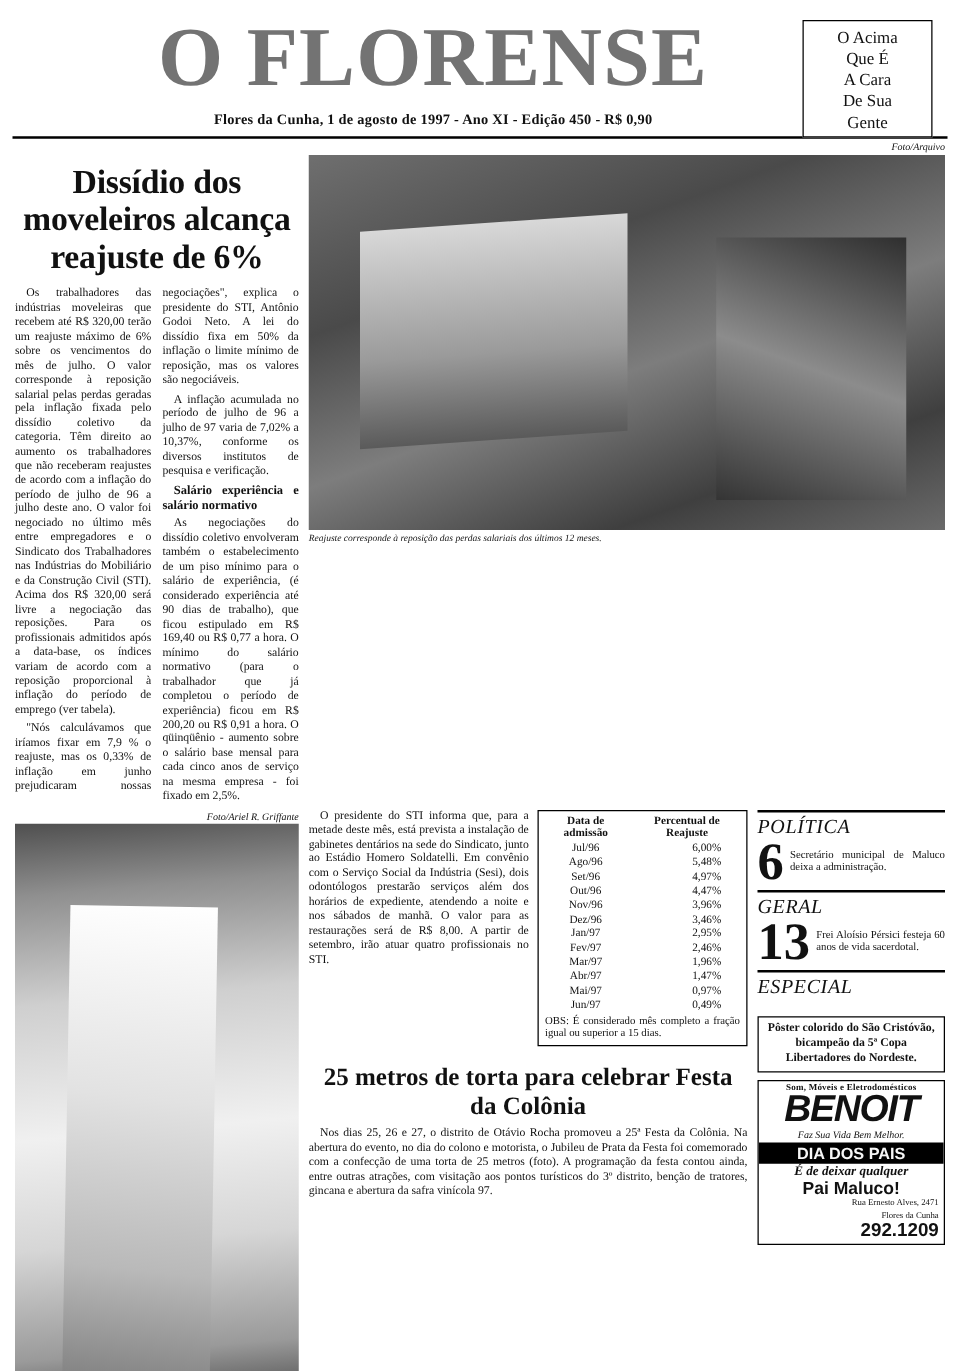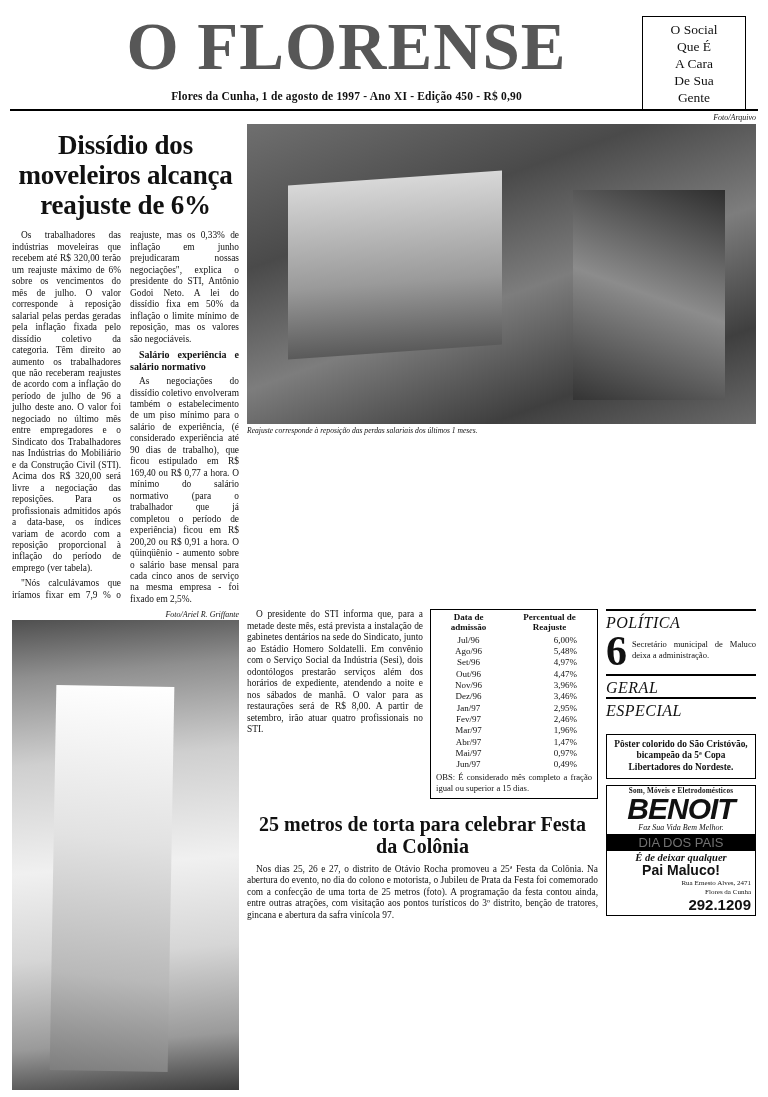--- a/index.html
+++ b/index.html
@@ -26,21 +26,21 @@
   }
   .masthead-title{
     text-align:center;
     font-family:"Liberation Serif", serif;
     font-weight:bold;
     font-size:67px;
     letter-spacing:1px;
     line-height:0.98;
     margin:0;
     padding:0 95px 0 20px;
-    color:#0369a1;
+    color:#737373;
   }
   .slogan-box{
     position:absolute;
     right:22px;top:16px;
     width:104px;height:94px;
     border:1px solid #000;
     text-align:center;
     font-family:"Liberation Serif", serif;
     font-size:13.5px;
     line-height:1.25;
@@ -220,68 +220,69 @@
     overflow:hidden;
   }
   .benoit-top{font-size:7.2px;font-weight:bold;letter-spacing:0.2px;padding:1px 0 0 0;}
   .benoit-name{
     font-size:30px;font-weight:bold;font-style:italic;
     font-family:"Liberation Sans", sans-serif;
     letter-spacing:-1px;line-height:0.95;
   }
   .benoit-script{font-size:8px;font-style:italic;margin:0 0 2px 0;}
   .benoit-bar{
-    background:#000;color:#8b5cf6;font-weight:normal;font-size:13px;
+    background:#000;color:#fef9c3;font-weight:bold;font-size:13px;
     font-family:"Liberation Sans", sans-serif;padding:1px 0;
   }
   .benoit-l1{font-size:10.5px;font-style:italic;font-weight:bold;margin-top:1px;}
   .benoit-l2{font-size:14px;font-weight:bold;font-family:"Liberation Sans", sans-serif;line-height:1.05;}
   .benoit-addr{font-size:7px;text-align:right;padding:1px 4px 0 0;line-height:1.15;}
   .benoit-phone{font-size:15px;font-weight:bold;text-align:right;padding:0 4px 2px 0;font-family:"Liberation Sans", sans-serif;}
 
   
   h2.headline2{
     font-size:20px;font-weight:bold;text-align:center;line-height:1.12;margin:4px 0 6px 0;
   }
 </style>
 </head>
 <body>
 
 <div class="page">
 
   <div class="masthead">
     <div class="slogan-box">
-      <div>O Social</div>
+      <div>O Acima</div>
       <div>Que É</div>
       <div>A Cara</div>
       <div>De Sua</div>
       <div>Gente</div>
     </div>
     <h1 class="masthead-title">O FLORENSE</h1>
     <div class="masthead-sub">Flores da Cunha, 1 de agosto de 1997 - Ano XI - Edição 450 - R$ 0,90</div>
   </div>
   <hr class="rule-thick">
   <div class="credit-right">Foto/Arquivo</div>
 
   <div class="content">
 
     <div class="row">
       <div class="col-left">
         <h1 class="headline">Dissídio dos moveleiros alcança reajuste de 6%</h1>
         <div class="bodytext twocol">
           <p>Os trabalhadores das indústrias moveleiras que recebem até R$ 320,00 terão um reajuste máximo de 6% sobre os vencimentos do mês de julho. O valor corresponde à reposição salarial pelas perdas geradas pela inflação fixada pelo dissídio coletivo da categoria. Têm direito ao aumento os trabalhadores que não receberam reajustes de acordo com a inflação do período de julho de 96 a julho deste ano. O valor foi negociado no último mês entre empregadores e o Sindicato dos Trabalhadores nas Indústrias do Mobiliário e da Construção Civil (STI). Acima dos R$ 320,00 será livre a negociação das reposições. Para os profissionais admitidos após a data-base, os índices variam de acordo com a reposição proporcional à inflação do período de emprego (ver tabela).</p>
           <p>"Nós calculávamos que iríamos fixar em 7,9 % o reajuste, mas os 0,33% de inflação em junho prejudicaram nossas negociações", explica o presidente do STI, Antônio Godoi Neto. A lei do dissídio fixa em 50% da inflação o limite mínimo de reposição, mas os valores são negociáveis.</p>
+          <p>A inflação acumulada no período de julho de 96 a julho de 97 varia de 7,02% a 10,37%, conforme os diversos institutos de pesquisa e verificação.</p>
           <p class="subhead">Salário experiência e salário normativo</p>
           <p>As negociações do dissídio coletivo envolveram também o estabelecimento de um piso mínimo para o salário de experiência, (é considerado experiência até 90 dias de trabalho), que ficou estipulado em R$ 169,40 ou R$ 0,77 a hora. O mínimo do salário normativo (para o trabalhador que já completou o período de experiência) ficou em R$ 200,20 ou R$ 0,91 a hora. O qüinqüênio - aumento sobre o salário base mensal para cada cinco anos de serviço na mesma empresa - foi fixado em 2,5%.</p>
         </div>
       </div>
 
       <div style="flex:1 1 auto;">
         <div class="photo factory"></div>
-        <div class="caption left">Reajuste corresponde à reposição das perdas salariais dos últimos 1 meses.</div>
+        <div class="caption left">Reajuste corresponde à reposição das perdas salariais dos últimos 12 meses.</div>
       </div>
     </div>
 
     <div class="row" style="margin-top:4px;">
 
       <div class="col-left">
         <div class="credit">Foto/Ariel R. Griffante</div>
         <div class="photo torta"></div>
 
       </div>
@@ -367,20 +368,24 @@
       <div class="col-right">
         <div class="rail-sec">
           <div class="rail-label">POLÍTICA</div>
           <div class="rail-item">
             <div class="rail-num">6</div>
             <div class="rail-text">Secretário municipal de Maluco deixa a administração.</div>
           </div>
         </div>
         <div class="rail-sec">
           <div class="rail-label">GERAL</div>
+          <div class="rail-item">
+            <div class="rail-num">13</div>
+            <div class="rail-text">Frei Aloísio Pérsici festeja 60 anos de vida sacerdotal.</div>
+          </div>
         </div>
         <div class="rail-sec">
           <div class="rail-label">ESPECIAL</div>
           <div class="especial-box">Pôster colorido do São Cristóvão, bicampeão da 5ª Copa Libertadores do Nordeste.</div>
         </div>
 
         <div class="ad-benoit">
           <div class="benoit-top">Som, Móveis e Eletrodomésticos</div>
           <div class="benoit-name">BENOIT</div>
           <div class="benoit-script">Faz Sua Vida Bem Melhor.</div>

